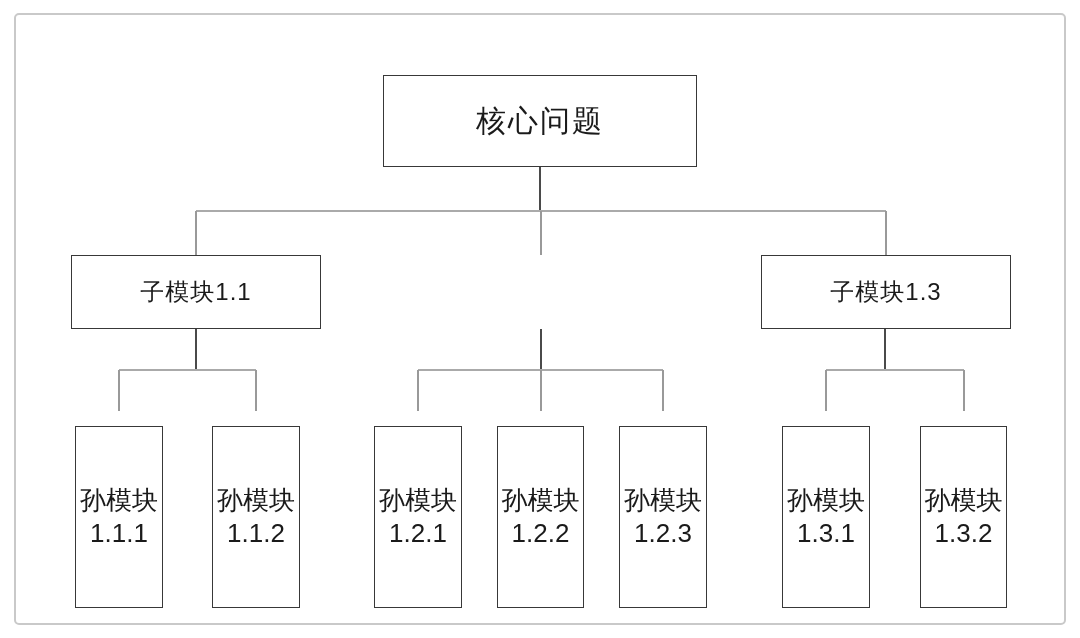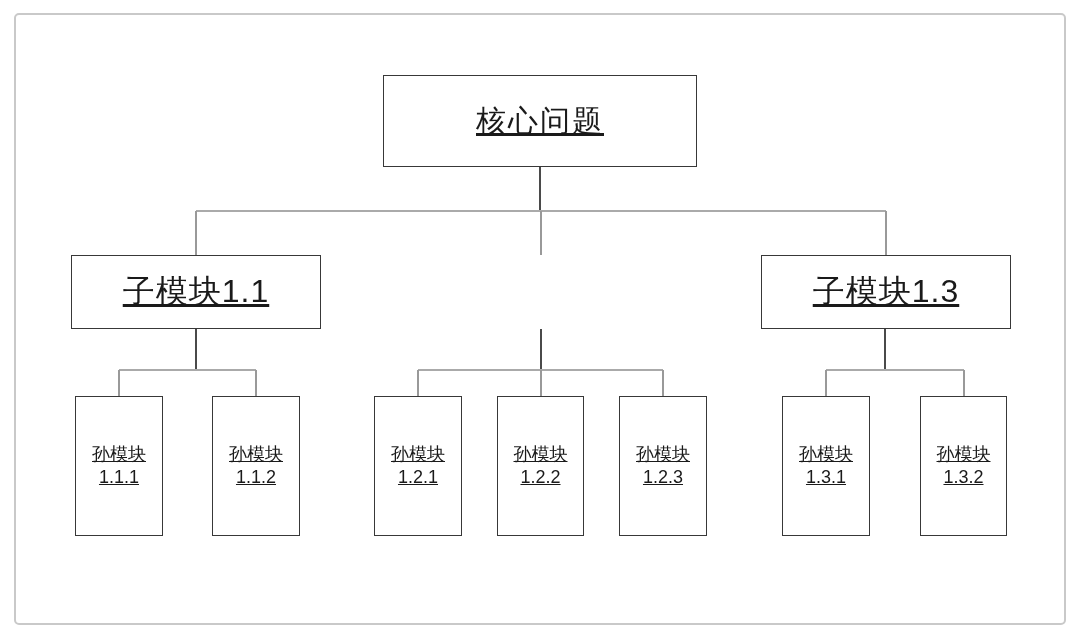--- a/index.html
+++ b/index.html
@@ -38,36 +38,35 @@
     position: absolute;
     box-sizing: border-box;
     background: #ffffff;
     border: 1.5px solid #383838;
     display: flex;
     align-items: center;
     justify-content: center;
     text-align: center;
     color: #1a1a1a;
     white-space: pre-line;
-    text-decoration: underline;
   }
   .node-root {
     left: 383px; top: 75px; width: 314px; height: 92px;
     font-size: 30px; letter-spacing: 2px;
   }
   .node-sub {
     top: 255px; width: 250px; height: 74px;
-    font-size: 32px; letter-spacing: 1px;
+    font-size: 24px; letter-spacing: 1px;
   }
   .node-sub-1 { left: 71px; }
   .node-sub-2 { left: 416px; }
   .node-sub-3 { left: 761px; }
   .node-grand {
-    top: 396px; width: 88px; height: 140px;
-    font-size: 18px; line-height: 1.28;
+    top: 426px; width: 88px; height: 182px;
+    font-size: 26px; line-height: 1.28;
   }
   .node-g-111 { left: 75px; }
   .node-g-112 { left: 212px; }
   .node-g-121 { left: 374px; }
   .node-g-122 { left: 497px; width: 87px; }
   .node-g-123 { left: 619px; }
   .node-g-131 { left: 782px; }
   .node-g-132 { left: 920px; width: 87px; }
 </style>
 </head>

